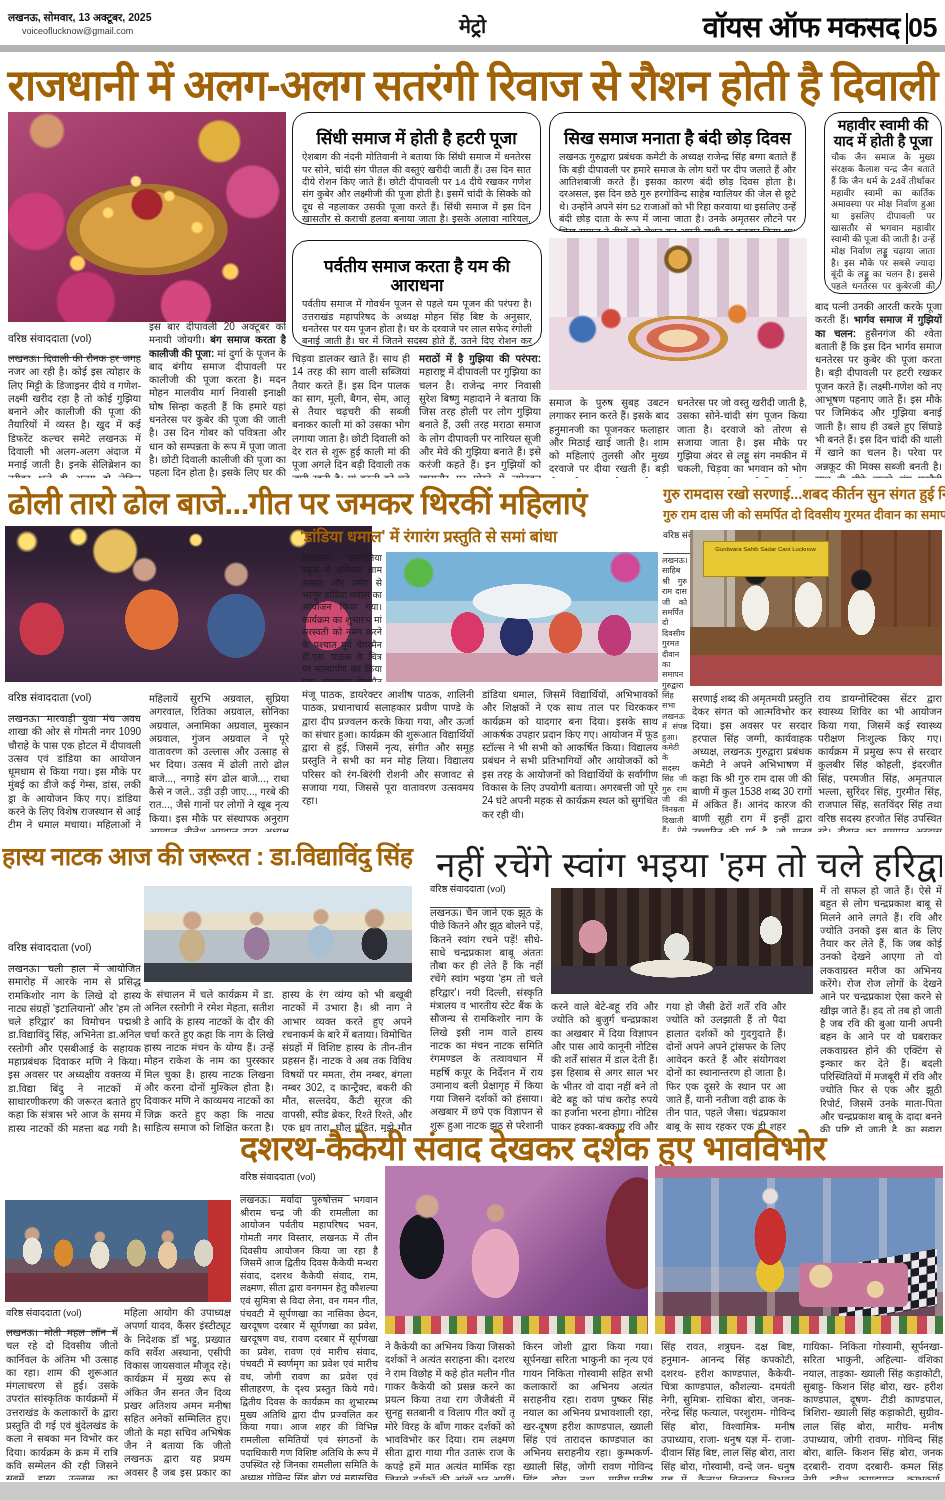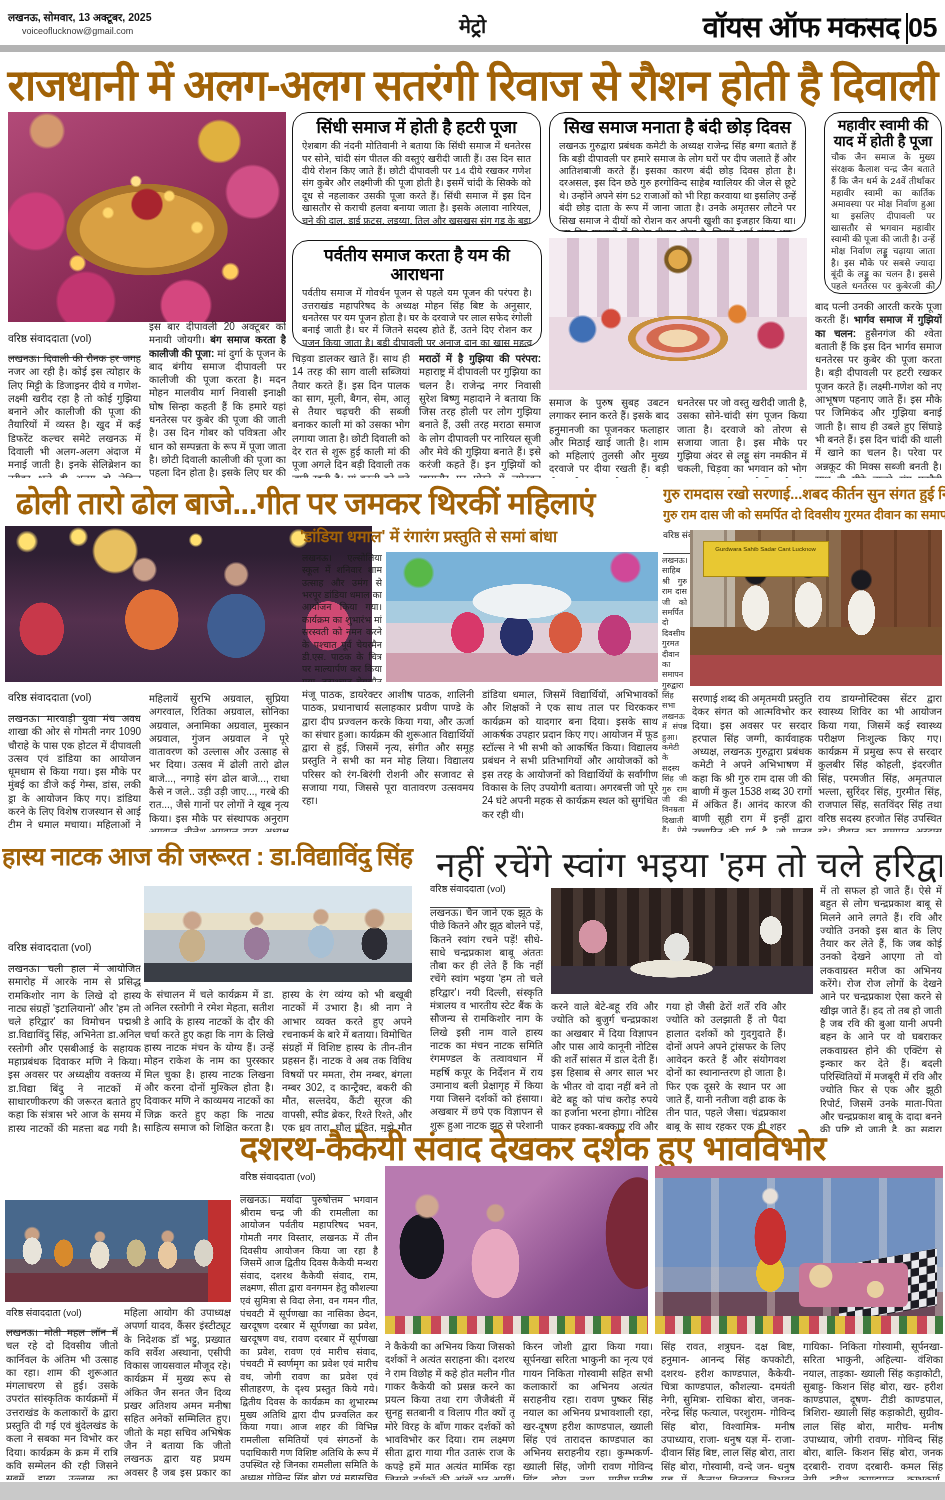--- a/index.html
+++ b/index.html
@@ -4,21 +4,21 @@
 <style>
 *{margin:0;padding:0;box-sizing:border-box}
 body{background:#fff;font-family:"Liberation Sans","DejaVu Sans",sans-serif;color:#141414}
 .page{position:relative;width:945px;height:1500px;background:#fff;overflow:hidden}
 .abs{position:absolute}
 .col{font-size:10px;line-height:1.33;text-align:justify;color:#1c1c1c;overflow:hidden}
 .col .ih{font-weight:bold}
 .hl{font-weight:700;color:#a16207;letter-spacing:-.5px;white-space:nowrap;overflow:hidden}
 .hl-center{text-align:center}
 .hl-light{font-weight:400;letter-spacing:.5px;color:#1d1d1d}
-.box{border:1.6px solid #141414;border-radius:16px;padding:5px 9px;overflow:hidden;background:#fff}
+.box{border:1.6px solid #141414;border-radius:16px;padding:16px 9px;overflow:hidden;background:#fff}
 .box h3{font-size:17px;font-weight:800;text-align:center;line-height:1.12;margin-bottom:3px;color:#0a0a0a}
 .box .bt{font-size:9.6px;line-height:1.3;text-align:justify;color:#1c1c1c}
 .byline{font-size:10.5px;font-weight:normal;color:#111;border-bottom:1.2px solid #444;padding-bottom:12px}
 .rule{background:#b3b3b3}
 .ph{position:absolute;overflow:hidden}
 .ph-diya{background:radial-gradient(circle at 14% 9%,#d4986e 0 5%,rgba(0,0,0,0) 6%),radial-gradient(circle at 46% 33%,#ffe28a 0 2%,rgba(0,0,0,0) 3%),radial-gradient(circle at 58% 40%,#ffd86e 0 2%,rgba(0,0,0,0) 3%),radial-gradient(circle at 36% 48%,#ffd86e 0 2%,rgba(0,0,0,0) 3%),radial-gradient(circle at 68% 55%,#ffd86e 0 2%,rgba(0,0,0,0) 3%),radial-gradient(circle at 25% 72%,#ffcf5e 0 2.4%,rgba(0,0,0,0) 3.4%),radial-gradient(circle at 80% 76%,#ffcf5e 0 2.4%,rgba(0,0,0,0) 3.4%),radial-gradient(circle at 50% 44%,#a8242e 0 8%,rgba(0,0,0,0) 9%),radial-gradient(ellipse 40% 30% at 50% 56%,#d9a043 0 60%,#a9742c 61% 72%,rgba(0,0,0,0) 73%),radial-gradient(circle at 10% 52%,#cc3d7a 0 10%,rgba(0,0,0,0) 11%),radial-gradient(circle at 88% 38%,#d14f86 0 9%,rgba(0,0,0,0) 10%),radial-gradient(circle at 76% 14%,#e0b13f 0 7%,rgba(0,0,0,0) 8%),radial-gradient(circle at 28% 90%,#c23570 0 10%,rgba(0,0,0,0) 11%),radial-gradient(circle at 64% 92%,#d5477f 0 9%,rgba(0,0,0,0) 10%),linear-gradient(150deg,#b24a78,#8e2e59 55%,#6f1f44)}
 .ph-temple{background:radial-gradient(circle at 50% 14%,#e2aa4b 0 5%,#7c5a22 5.5% 7%,rgba(0,0,0,0) 8%),radial-gradient(circle at 13% 60%,#3f6fb5 0 5%,rgba(0,0,0,0) 6%),radial-gradient(circle at 24% 53%,#d44a3a 0 4%,rgba(0,0,0,0) 5%),radial-gradient(circle at 73% 50%,#e08030 0 4%,rgba(0,0,0,0) 5%),radial-gradient(circle at 86% 64%,#c33a5a 0 5%,rgba(0,0,0,0) 6%),radial-gradient(ellipse 26% 20% at 50% 66%,#f2d7b0 0 28%,#d46a50 30% 46%,#e9c9d8 48% 62%,#c9903c 64% 74%,rgba(0,0,0,0) 75%),linear-gradient(rgba(0,0,0,0) 0 52%,#ead9e2 52%),repeating-linear-gradient(90deg,#f4ebf1 0 18px,#d9c2d2 18px 30px),#e8dae4}
 .ph-dance{background:radial-gradient(circle at 6% 10%,#ffe070 0 2%,rgba(0,0,0,0) 3%),radial-gradient(circle at 20% 7%,#ffe070 0 2%,rgba(0,0,0,0) 3%),radial-gradient(circle at 52% 9%,#ffe070 0 2%,rgba(0,0,0,0) 3%),radial-gradient(circle at 80% 8%,#ffe070 0 2%,rgba(0,0,0,0) 3%),radial-gradient(circle at 30% 16%,#e8c060 0 7%,rgba(0,0,0,0) 8%),radial-gradient(circle at 38% 28%,#caa08a 0 4%,rgba(0,0,0,0) 5%),radial-gradient(ellipse 12% 32% at 40% 60%,#e07038 0 60%,rgba(0,0,0,0) 61%),radial-gradient(circle at 63% 31%,#c49a84 0 4%,rgba(0,0,0,0) 5%),radial-gradient(ellipse 13% 34% at 63% 64%,#3f5e92 0 60%,rgba(0,0,0,0) 61%),radial-gradient(ellipse 10% 28% at 10% 66%,#c8384a 0 60%,rgba(0,0,0,0) 61%),radial-gradient(ellipse 10% 26% at 88% 64%,#d04a74 0 60%,rgba(0,0,0,0) 61%),linear-gradient(#2e1f33 0 18%,#54304e 60%,#402844)}
 .ph-dandiya{background:radial-gradient(circle at 12% 16%,#58b848 0 5%,rgba(0,0,0,0) 6%),radial-gradient(circle at 88% 12%,#d04898 0 5%,rgba(0,0,0,0) 6%),radial-gradient(ellipse 30% 22% at 50% 38%,#eef2f4 0 60%,rgba(0,0,0,0) 61%),radial-gradient(ellipse 10% 26% at 30% 62%,#d8386a 0 60%,rgba(0,0,0,0) 61%),radial-gradient(ellipse 10% 26% at 48% 64%,#28306a 0 60%,rgba(0,0,0,0) 61%),radial-gradient(ellipse 10% 26% at 66% 62%,#d85a40 0 60%,rgba(0,0,0,0) 61%),radial-gradient(ellipse 10% 26% at 84% 64%,#c03a7a 0 60%,rgba(0,0,0,0) 61%),linear-gradient(#79b2d8 0 38%,#a8cce0 38% 55%,#e0cfd8 55% 78%,#cf9eae 78%)}
 .ph-gurdwara{background:radial-gradient(circle at 26% 28%,#1a1a20 0 4.5%,rgba(0,0,0,0) 5.5%),radial-gradient(circle at 47% 25%,#1a1a20 0 4.5%,rgba(0,0,0,0) 5.5%),radial-gradient(circle at 68% 32%,#1a1a20 0 4.5%,rgba(0,0,0,0) 5.5%),radial-gradient(ellipse 9% 24% at 26% 50%,#f2efe8 0 60%,rgba(0,0,0,0) 61%),radial-gradient(ellipse 9% 24% at 47% 48%,#f2efe8 0 60%,rgba(0,0,0,0) 61%),radial-gradient(ellipse 9% 24% at 68% 53%,#f2efe8 0 60%,rgba(0,0,0,0) 61%),linear-gradient(rgba(0,0,0,0) 0 62%,#7a5230 62% 80%,#a84848 80%),repeating-linear-gradient(90deg,rgba(60,30,10,.3) 0 3px,rgba(0,0,0,0) 3px 34px),linear-gradient(90deg,#bfb4a4 0 18%,#8a6a4c 18% 60%,#7a4a30 60%)}
@@ -86,21 +86,21 @@
     <span>महाराष्ट्र में दीपावली पर गुझिया का चलन है। राजेन्द्र नगर निवासी सुरेश बिष्णु महादाने ने बताया कि जिस तरह होली पर लोग गुझिया बनाते हैं, उसी तरह मराठा समाज के लोग दीपावली पर नारियल सूजी और मेवे की गुझिया बनाते हैं। इसे करंजी कहते हैं। इन गुझियों को खासतौर पर पोस्ते में लपेटकर तैयार किया जाता है। छोटी दिवाली पर मराठा</span>
   </div>
   <div class="abs col" style="left:549px;top:396px;width:120px;height:82px">समाज के पुरुष सुबह उबटन लगाकर स्नान करते हैं। इसके बाद हनुमानजी का पूजनकर फलाहार और मिठाई खाई जाती है। शाम को महिलाएं तुलसी और मुख्य दरवाजे पर दीया रखती हैं। बड़ी दीपावली पर गणेश-लक्ष्मी का विधि-विधान से पूजन होता है। इस दौरान</div>
   <div class="abs col" style="left:677px;top:396px;width:130px;height:82px">धनतेरस पर जो वस्तु खरीदी जाती है, उसका सोने-चांदी संग पूजन किया जाता है। दरवाजे को तोरण से सजाया जाता है। इस मौके पर गुझिया अंदर से लड्डू संग नमकीन में चकली, चिड़वा का भगवान को भोग लगाया जाता है। अगले दिन गोवर्धन पर्व पर पति के स्नान के</div>
   <div class="abs col" style="left:815px;top:300px;width:127px;height:178px">
     <span>बाद पत्नी उनकी आरती करके पूजा करती हैं।</span>
     <span class="ih">भार्गव समाज में गुझियों का चलन:</span>
     <span>हुसैनगंज की श्वेता बताती हैं कि इस दिन भार्गव समाज धनतेरस पर कुबेर की पूजा करता है। बड़ी दीपावली पर हटरी रखकर पूजन करते हैं। लक्ष्मी-गणेश को नए आभूषण पहनाए जाते हैं। इस मौके पर जिमिकंद और गुझिया बनाई जाती है। साथ ही उबले हुए सिंघाड़े भी बनते हैं। इस दिन चांदी की थाली में खाने का चलन है। परेवा पर अन्नकूट की मिक्स सब्जी बनती है। साथ ही मीठे बाजरे संग पकौड़ी तैयार की जाती हैं। भाई दूज के दिन बहनें खसखस से तिलक किया जाता है।</span>
   </div>
 
-  <div class="abs hl" style="left:16px;top:481px;width:658px;font-size:31px">ढोली तारो ढोल बाजे...गीत पर जमकर थिरकीं महिलाएं</div>
+  <div class="abs hl" style="left:8px;top:481px;width:658px;font-size:31px">ढोली तारो ढोल बाजे...गीत पर जमकर थिरकीं महिलाएं</div>
 
   <div class="ph ph-dance" style="left:5px;top:526px;width:367px;height:156px"></div>
   <div class="abs byline" style="left:8px;top:690px;width:132px">वरिष्ठ संवाददाता (vol)</div>
   <div class="abs col" style="left:8px;top:712px;width:133px;height:120px">लखनऊ। मारवाड़ी युवा मंच अवध शाखा की ओर से गोमती नगर 1090 चौराहे के पास एक होटल में दीपावली उत्सव एवं डांडिया का आयोजन धूमधाम से किया गया। इस मौके पर मुंबई का डीजे कई गेम्स, डांस, लकी ड्रा के आयोजन किए गए। डांडिया करने के लिए विशेष राजस्थान से आई टीम ने धमाल मचाया। महिलाओं ने डांडिया व गरबा नृत्य की मनोरम छटा बिखेरी। रंग-बिरंगे परिधानों, झिलमिलाती रोशनी और डांडिया की ताल पर थिरकती</div>
   <div class="abs col" style="left:149px;top:692px;width:140px;height:140px">महिलायें सुरभि अग्रवाल, सुप्रिया अगरवाल, रितिका अग्रवाल, सोनिका अग्रवाल, अनामिका अग्रवाल, मुस्कान अग्रवाल, गुंजन अग्रवाल ने पूरे वातावरण को उल्लास और उत्साह से भर दिया। उत्सव में ढोली तारो ढोल बाजे..., नगाड़े संग ढोल बाजे..., राधा कैसे न जले.. उड़ी उड़ी जाए..., गरबे की रात..., जैसे गानों पर लोगों ने खूब नृत्य किया। इस मौके पर संस्थापक अनुराग अग्रवाल, नीलेश अग्रवाल टाटा, अध्यक्ष सुधांशु अग्रवाल समेत बड़ी संख्या में लोग मौजूद रहे। इसके अलावा विशेष आकर्षण: साइकिल ब्रांड द्वारा 6 फीट की</div>
 
   <div class="abs hl" style="left:300px;top:525px;width:358px;font-size:16px;letter-spacing:0">'डांडिया धमाल' में रंगारंग प्रस्तुति से समां बांधा</div>
   <div class="abs col cap-col" style="left:302px;top:552px;width:80px;height:130px">लखनऊ। एल्सोलिया स्कूल में शनिवार शाम उत्साह और उमंग से भरपूर डांडिया धमाल का आयोजन किया गया। कार्यक्रम का शुभारंभ मां सरस्वती को नमन करने के पश्चात पूर्व चेयरमैन डी.एस. पाठक के चित्र पर माल्यार्पण कर किया गया, तत्पश्चात चेयरमैन पुनीत पाठक एवं</div>
   <div class="ph ph-dandiya" style="left:386px;top:552px;width:272px;height:130px"></div>
   <div class="abs col" style="left:302px;top:688px;width:172px;height:144px">मंजू पाठक, डायरेक्टर आशीष पाठक, शालिनी पाठक, प्रधानाचार्य सलाहकार प्रवीण पाण्डे के द्वारा दीप प्रज्वलन करके किया गया, और ऊर्जा का संचार हुआ। कार्यक्रम की शुरूआत विद्यार्थियों द्वारा से हुई, जिसमें नृत्य, संगीत और समूह प्रस्तुति ने सभी का मन मोह लिया। विद्यालय परिसर को रंग-बिरंगी रोशनी और सजावट से सजाया गया, जिससे पूरा वातावरण उत्सवमय रहा।</div>

